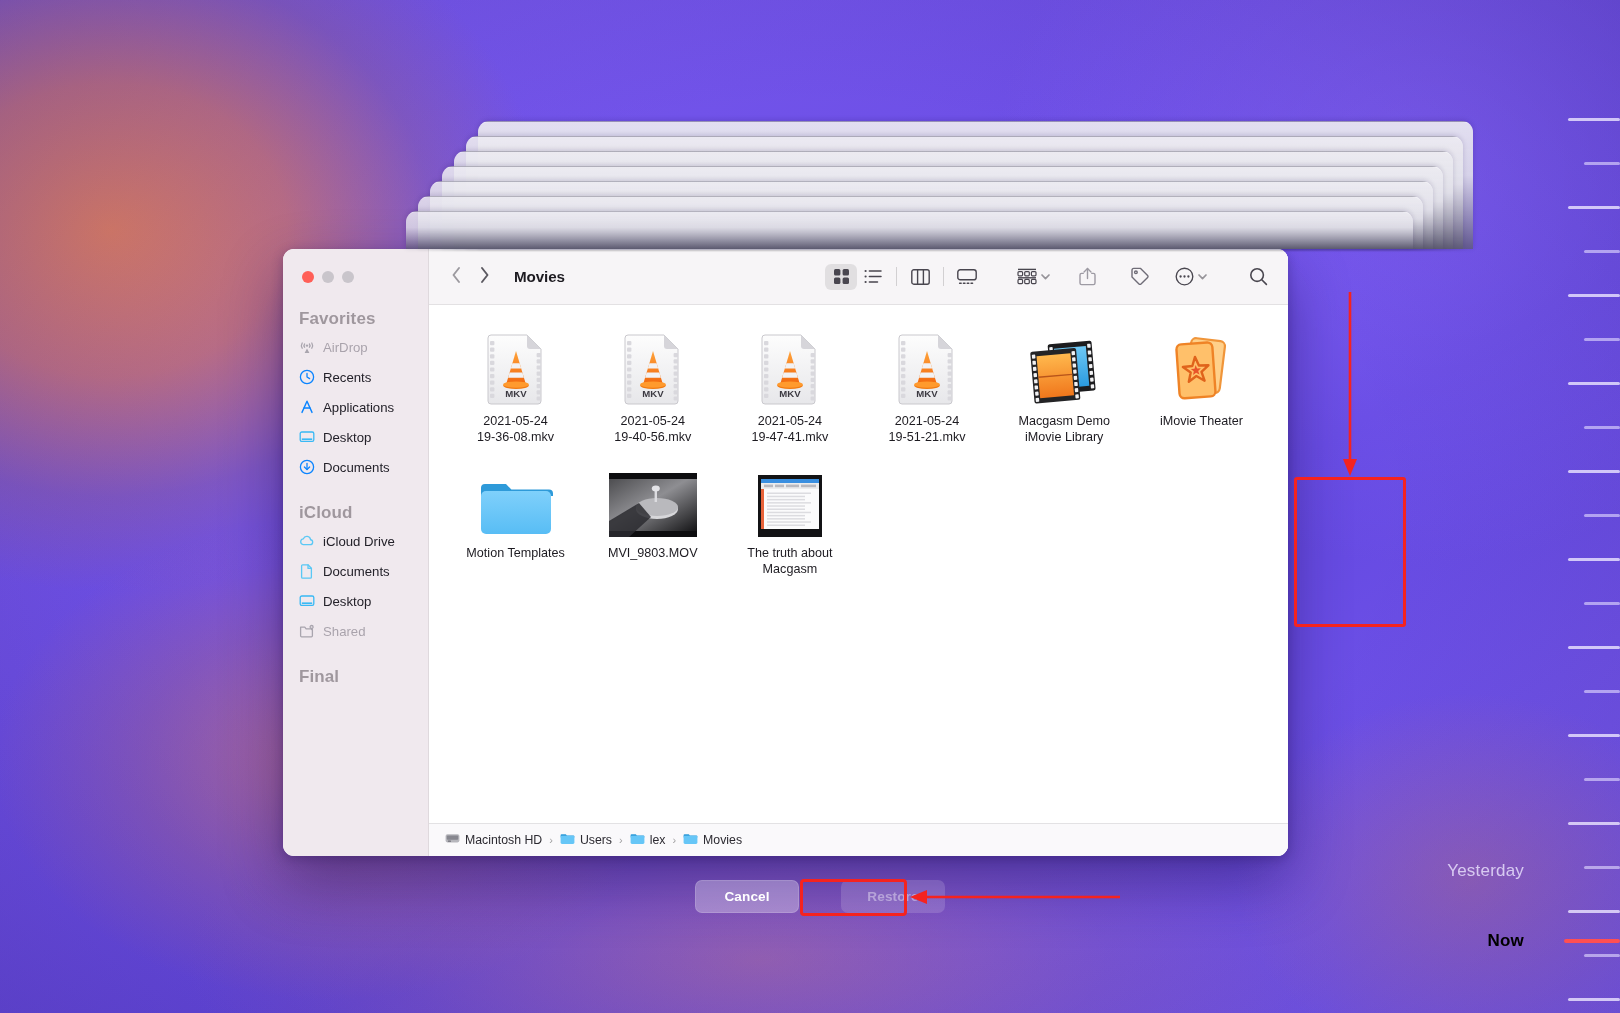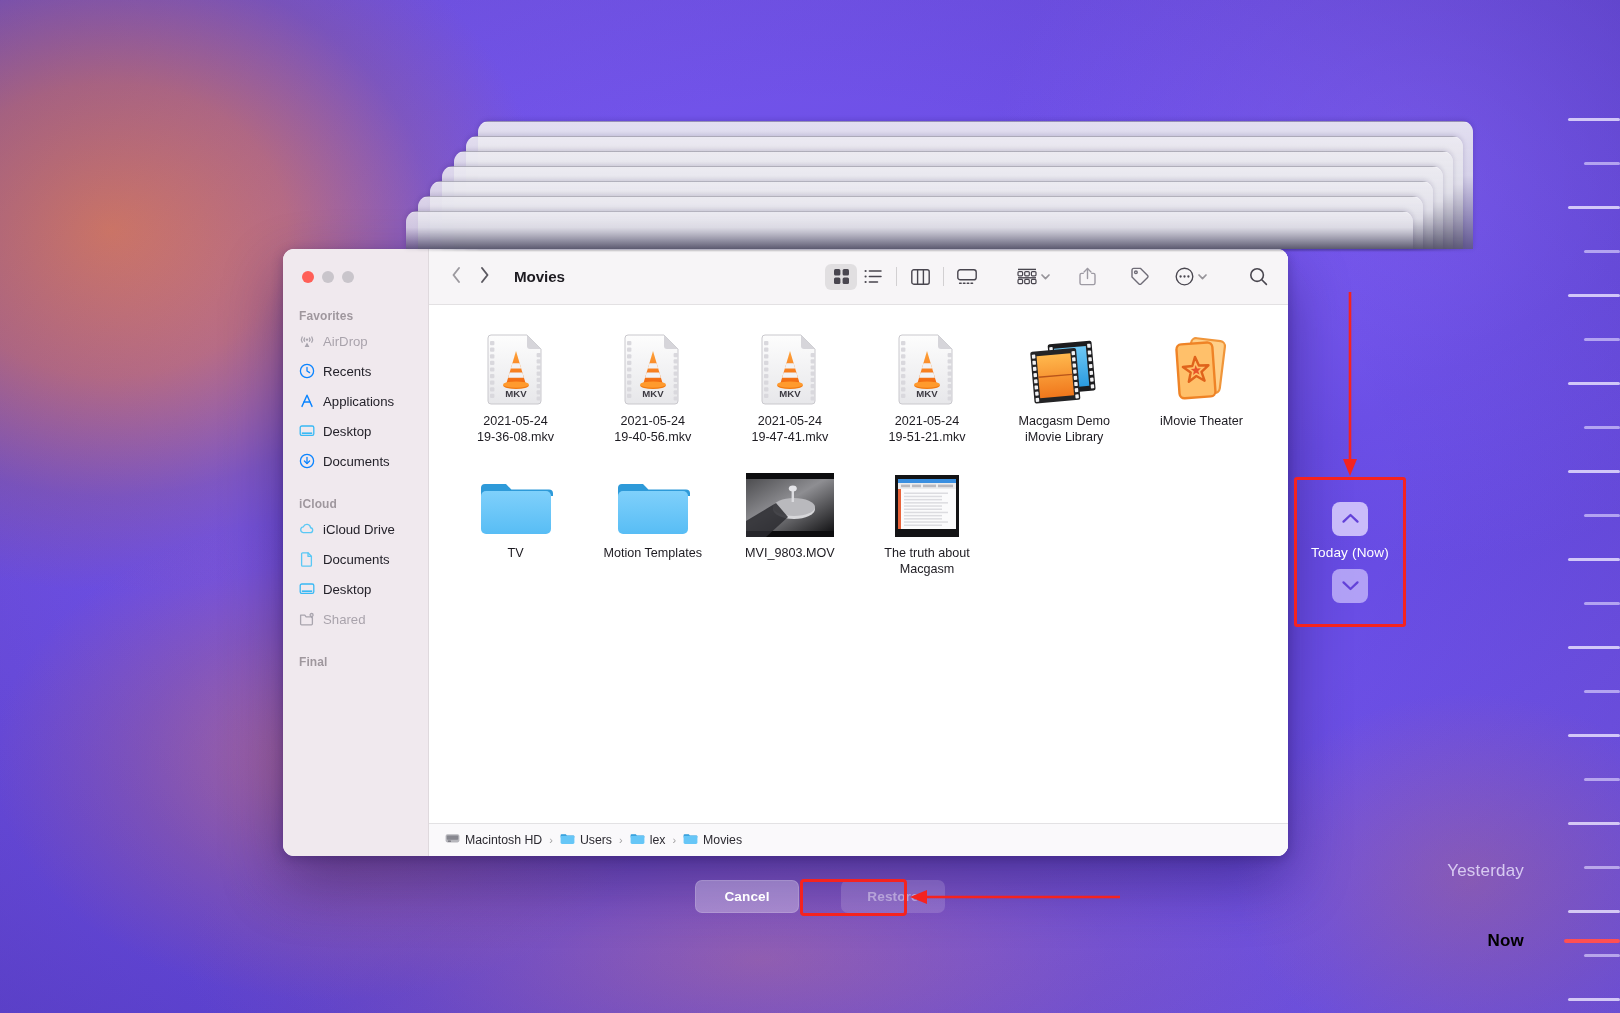--- a/index.html
+++ b/index.html
@@ -85,21 +85,21 @@
 
   
   #sidebar {
     width: 146px; flex: 0 0 146px; height: 100%;
     background: rgba(236,228,234,.80);
     backdrop-filter: blur(24px);
     padding-top: 56px;
     border-right: 1px solid rgba(0,0,0,.07);
   }
   .sb-header {
-    font-size: 12px; font-weight: 700; color: rgba(60,50,60,.45);
+    font-size: 17px; font-weight: 700; color: rgba(60,50,60,.45);
     padding: 4px 0 6px 16px; letter-spacing: .1px;
   }
   .sb-item {
     display: flex; align-items: center; gap: 8px;
     height: 24px; padding-left: 16px; margin-bottom: 6px;
     font-size: 13.2px; color: #24222a;
   }
   .sb-item.dim { color: rgba(60,55,70,.40); }
   .sb-ico { width: 16px; height: 16px; flex: 0 0 16px; display: block; }
   .sb-gap { height: 14px; }
@@ -702,35 +702,20 @@
       <rect x="20" y="6" width="34" height="52" rx="5" fill="#ffd08a" stroke="#f0953a" stroke-width="2.2"></rect>
     </g>
     <g transform="rotate(-4 33 38)">
       <rect x="10" y="10" width="36" height="54" rx="5" fill="#ffc06a" stroke="#ef8326" stroke-width="2.4"></rect>
       <polygon points="28.0,23.5 31.3,32.4 40.8,32.8 33.4,38.8 35.9,47.9 28.0,42.7 20.1,47.9 22.6,38.8 15.2,32.8 24.7,32.4" fill="none" stroke="#e0631b" stroke-width="2.4" stroke-linejoin="round"></polygon>
       <polygon points="28.0,31.6 29.3,35.2 33.1,35.3 30.2,37.7 31.2,41.4 28.0,39.3 24.8,41.4 25.8,37.7 22.9,35.3 26.7,35.2" fill="#e8542a"></polygon>
     </g>
   </svg>
               </div>
               <div class="cell-lbl">iMovie Theater</div>
-            </div>
-            <div class="cell">
-              <div class="cell-ico">
-                <svg width="74" height="58" viewBox="0 0 74 58">
-    <defs>
-                    <linearGradient id="fb" x1="0" y1="0" x2="0" y2="1">
-      <stop offset="0" stop-color="#7fd0fb"></stop>
-                      <stop offset="1" stop-color="#58bdf5"></stop>
-                    </linearGradient>
-                  </defs>
-    <path d="M2 9 a4 4 0 0 1 4 -4 h21 l5.4 5.6 H70 a4 4 0 0 1 4 4 V17 H2z" fill="#2e9ad9"></path>
-    <rect x="2" y="12" width="70" height="43" rx="5" fill="url(#fb)"></rect>
-  </svg>
-              </div>
-              <div class="cell-lbl">TV</div>
             </div>
             <div class="cell">
               <div class="cell-ico">
                 <svg width="74" height="58" viewBox="0 0 74 58">
     <defs>
                     <linearGradient id="fb" x1="0" y1="0" x2="0" y2="1">
       <stop offset="0" stop-color="#7fd0fb"></stop>
                       <stop offset="1" stop-color="#58bdf5"></stop>
                     </linearGradient>
                   </defs>
@@ -825,33 +810,20 @@
   <path d="M.6 2.2a1 1 0 0 1 1-1h4.2l1.1 1.2h6.5a1 1 0 0 1 1 1v.9H.6z" fill="#2e9ad9"></path>
   <rect x="0.6" y="2.8" width="13.8" height="8.2" rx="1.4" fill="#66c6f7"></rect>
                 </svg></span>
               <span>Movies</span>
             </span>
           </div>
       </div>
     </div>
   </div>
 
-  <div id="tm-nav">
-    <div class="tm-arrow up">
-      <svg width="19" height="13" viewBox="0 0 19 13" fill="none" stroke="#6342d8" stroke-width="2.3" stroke-linecap="round" stroke-linejoin="round">
-        <polyline points="2.5,9.6 9.5,3 16.5,9.6"></polyline>
-      </svg>
-    </div>
-    <div id="tm-label">Today (Now)</div>
-    <div class="tm-arrow dn">
-      <svg width="19" height="13" viewBox="0 0 19 13" fill="none" stroke="#6342d8" stroke-width="2.3" stroke-linecap="round" stroke-linejoin="round">
-        <polyline points="2.5,3.4 9.5,10 16.5,3.4"></polyline>
-      </svg>
-    </div>
-  </div>
   <div class="anno" id="anno-panel"></div>
 
   <div id="actions">
     <div class="act-btn" id="btn-cancel">Cancel</div>
     <div class="act-btn" id="btn-restore">Restore</div>
   </div>
   <div class="anno" id="restore-box"></div>
 
   <div id="timeline">
       <div class="tick long" style="top: 118px;"></div>

